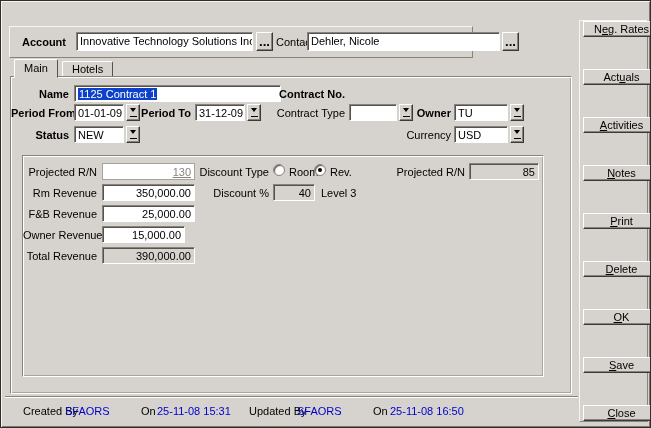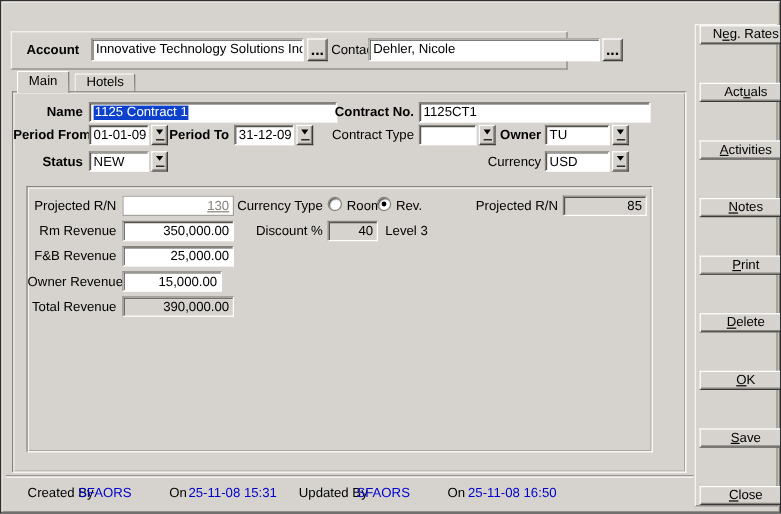--- a/index.html
+++ b/index.html
@@ -63,21 +63,20 @@
 
   <div class="tab active" style="left:13px;">Main</div>
   <div class="tab inactive" style="left:61px;">Hotels</div>
 
   <div class="groove" style="position:absolute;left:9px;top:75px;width:562px;height:318px;z-index:2;">
 
     <span class="lbl b ra" style="left:0;top:11px;width:58px;">Name</span>
     <div class="fld" style="left:63px;top:8px;width:207px;"><span class="sel">1125 Contract 1</span></div>
 
     <span class="lbl b ra" style="left:258px;top:11px;width:76px;">Contract No.</span>
-    <div class="fld" style="left:338px;top:8px;width:193px;">1125CT1</div>
 
     <span class="lbl b ra" style="left:0;top:30px;width:58px;">Period From</span>
     <div class="fld" style="left:63px;top:27px;width:50px;">01-01-09</div>
     <button class="btn3d dd" style="left:115px;top:27px;"></button>
 
     <span class="lbl b ra" style="left:100px;top:30px;width:80px;">Period To</span>
     <div class="fld" style="left:184px;top:27px;width:50px;">31-12-09</div>
     <button class="btn3d dd" style="left:236px;top:27px;"></button>
 
     <span class="lbl ra" style="left:258px;top:30px;width:76px;">Contract Type</span>
@@ -93,21 +92,21 @@
     <button class="btn3d dd" style="left:115px;top:49px;"></button>
 
     <span class="lbl ra" style="left:380px;top:52px;width:60px;">Currency</span>
     <div class="fld" style="left:443px;top:49px;width:54px;">USD</div>
     <button class="btn3d dd" style="left:499px;top:49px;"></button>
 
     <div class="groove" style="position:absolute;left:11px;top:78px;width:522px;height:222px;">
       <span class="lbl ra" style="left:0;top:10px;width:74px;">Projected R/N</span>
       <div class="fld ghost num" style="left:79px;top:7px;width:93px;">130</div>
 
-      <span class="lbl ra" style="left:120px;top:10px;width:126px;">Currency Type</span>
+      <span class="lbl ra" style="left:120px;top:10px;width:126px;">Discount Type</span>
       <span class="radio" style="left:250px;top:8px;"></span>
       <span class="lbl" style="left:266px;top:10px;">Room</span>
       <span class="radio on" style="left:291px;top:8px;">
           <span class="dot"></span>
         </span>
       <span class="lbl" style="left:307px;top:10px;">Rev.</span>
 
       <span class="lbl ra" style="left:368px;top:10px;width:74px;">Projected R/N</span>
       <div class="fld gray num" style="left:446px;top:7px;width:70px;">85</div>
 

